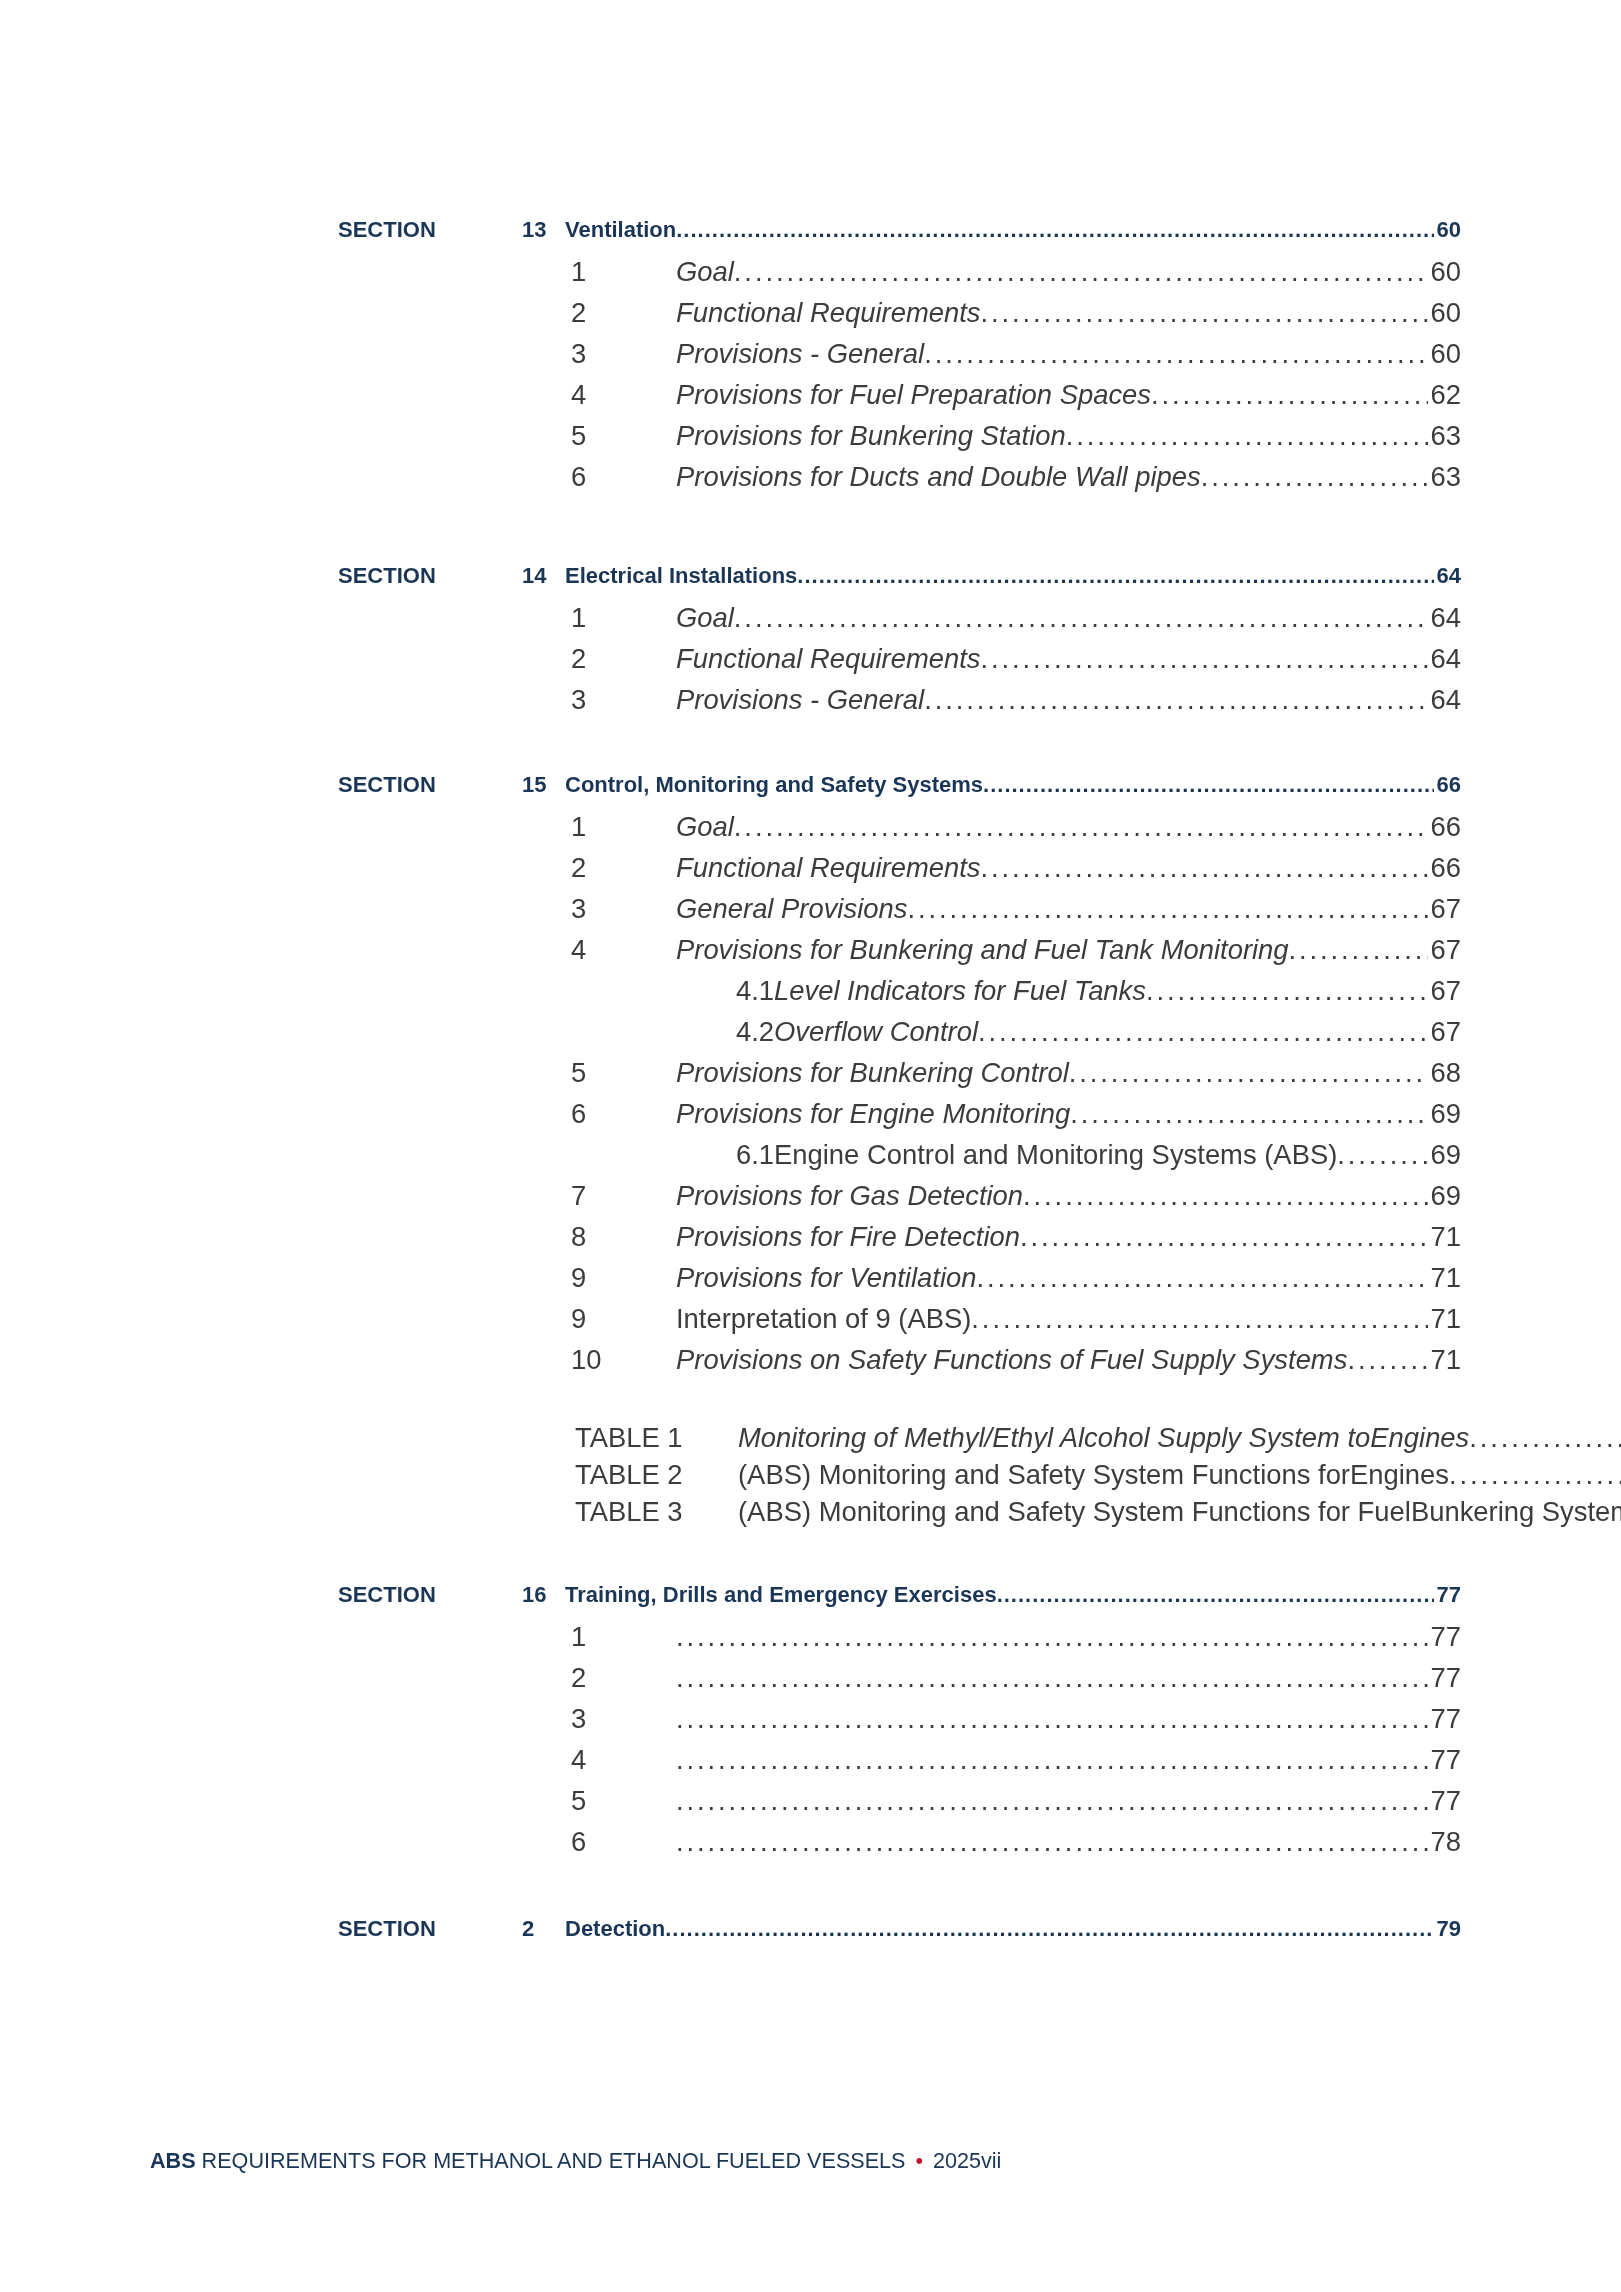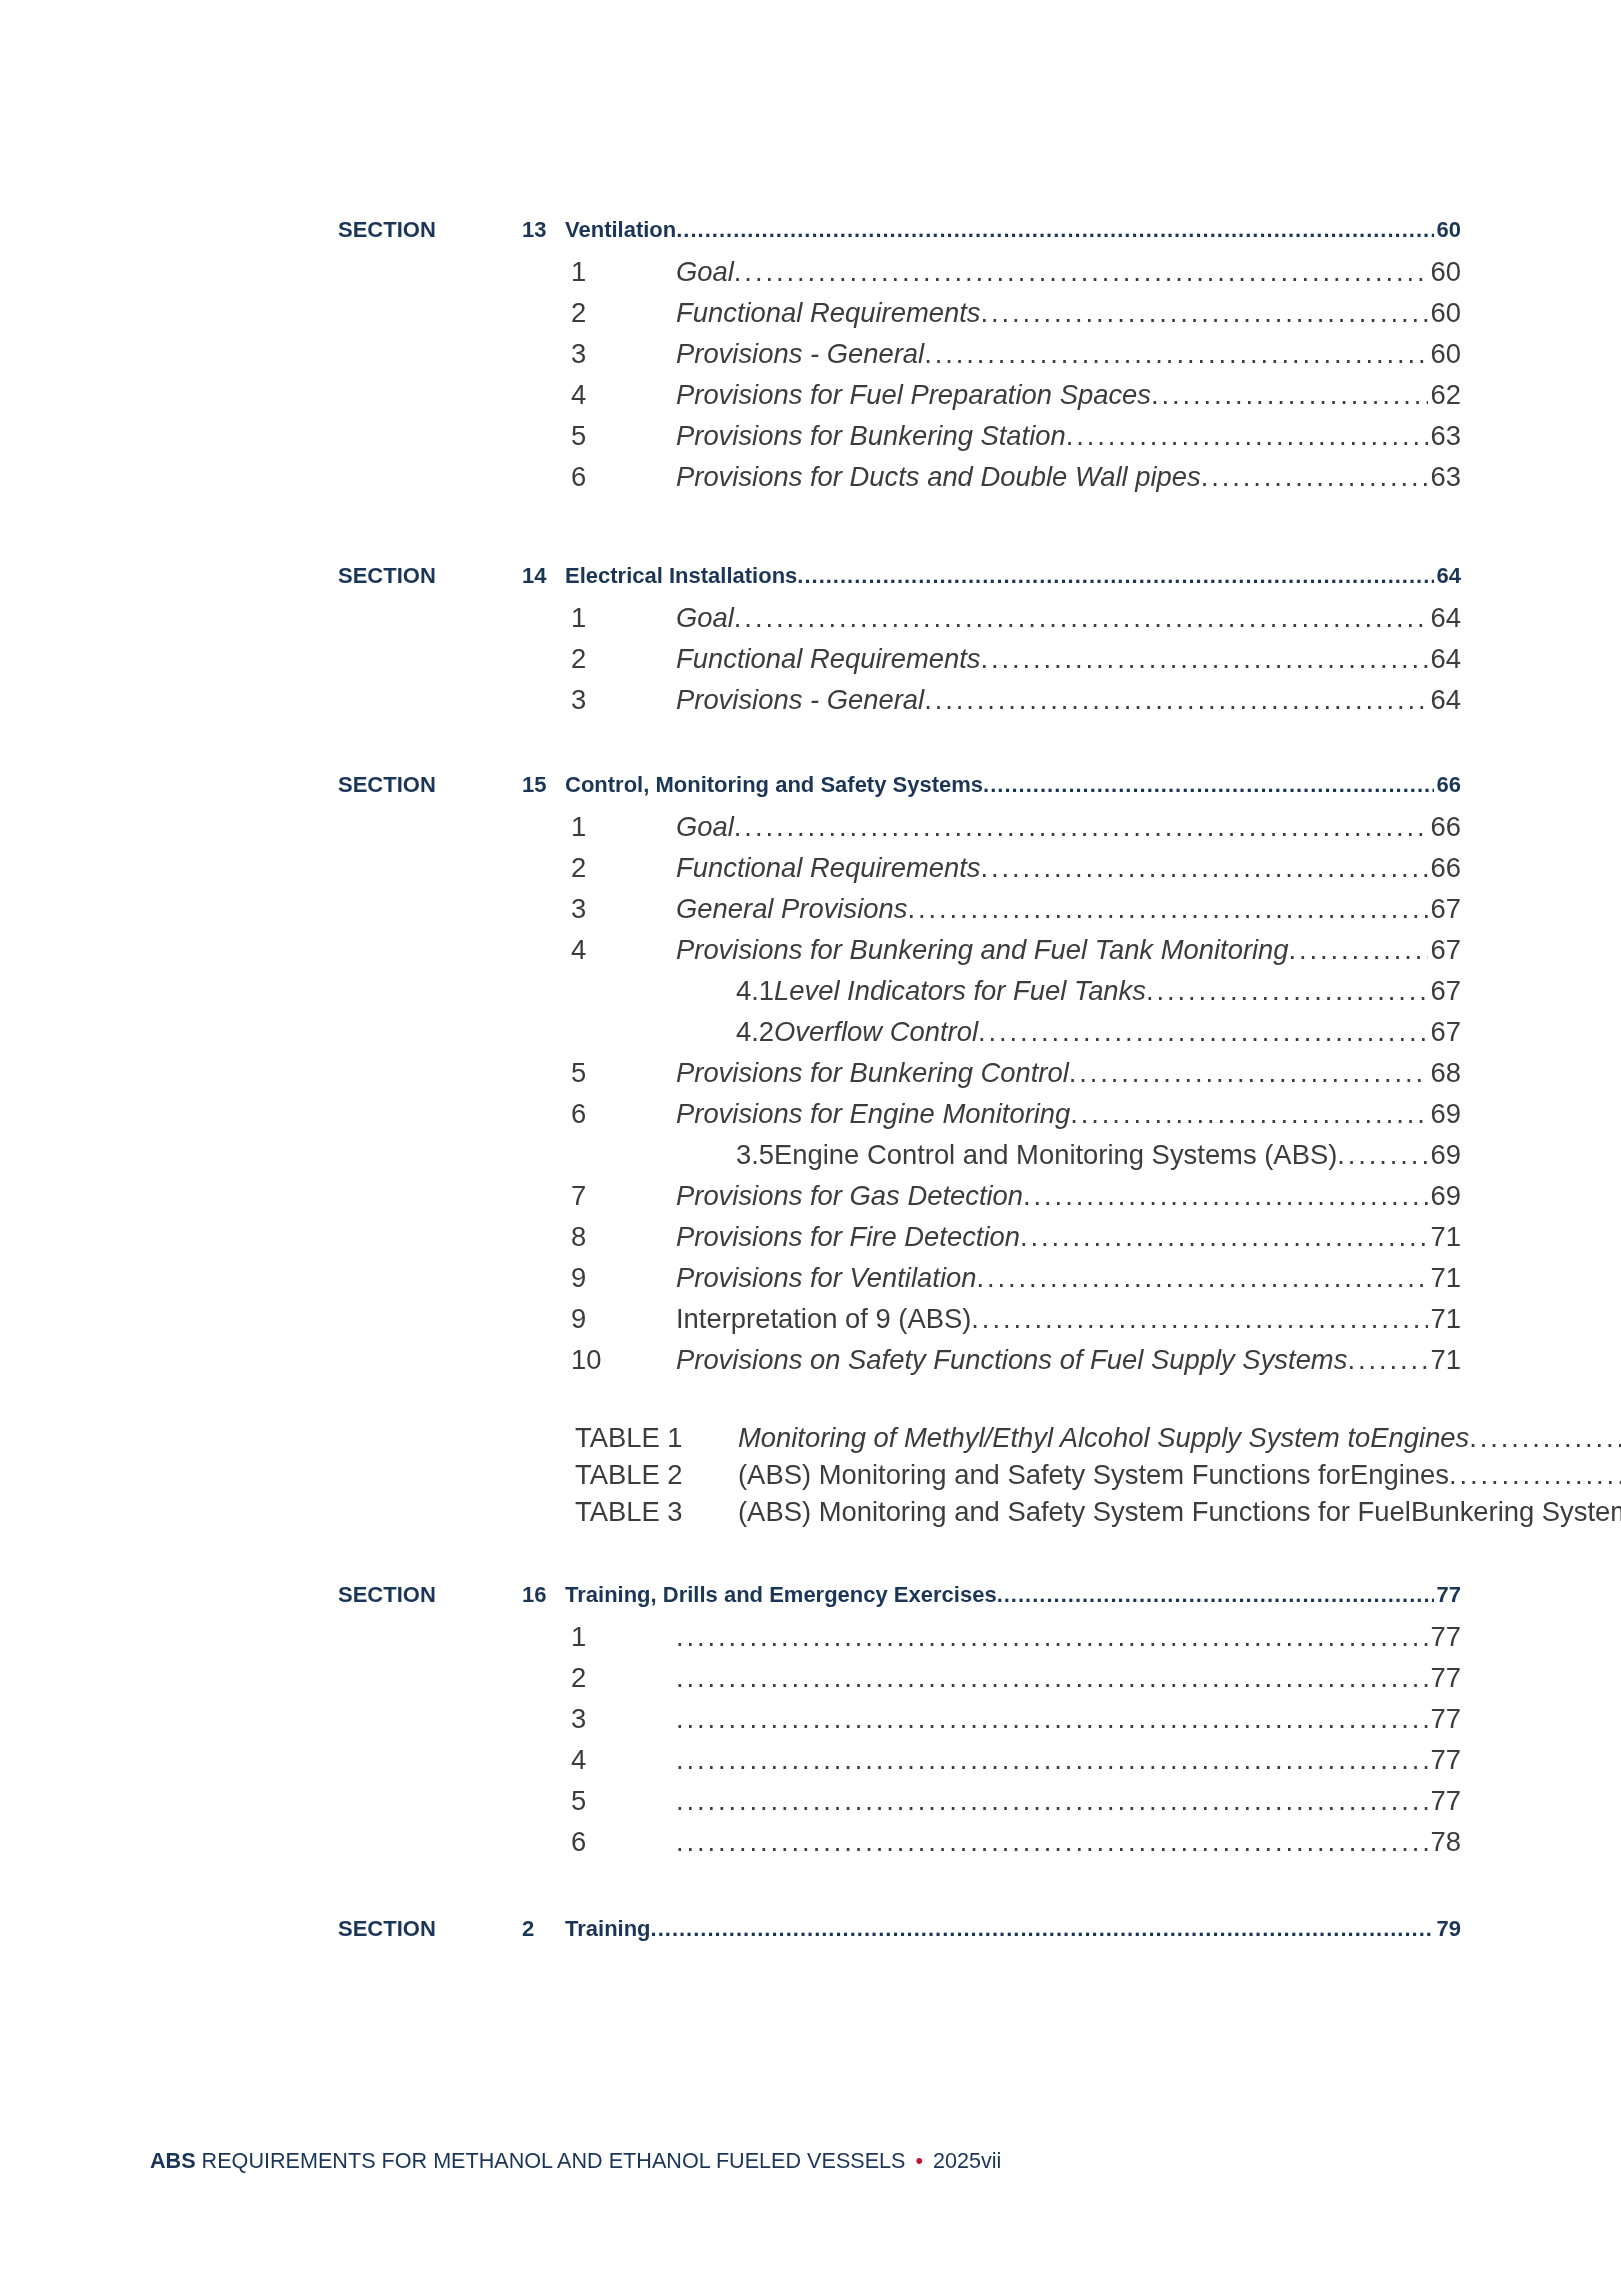--- a/index.html
+++ b/index.html
@@ -182,21 +182,21 @@
           <span class="dots"></span>
           <span class="page-num">68</span>
         </div>
         <div class="entry lvl1">
           <span class="num">6</span>
           <span class="title italic">Provisions for Engine Monitoring</span>
           <span class="dots"></span>
           <span class="page-num">69</span>
         </div>
         <div class="entry lvl2">
-          <span class="num">3.5</span>
+          <span class="num">6.1</span>
           <span class="title">Engine Control and Monitoring Systems (ABS)</span>
           <span class="dots"></span>
           <span class="page-num">69</span>
         </div>
         <div class="entry lvl1">
           <span class="num">7</span>
           <span class="title italic">Provisions for Gas Detection</span>
           <span class="dots"></span>
           <span class="page-num">69</span>
         </div>
@@ -302,21 +302,21 @@
           <span class="num">6</span>
           <span class="title"></span>
           <span class="dots"></span>
           <span class="page-num">78</span>
         </div>
       </div>
       <div class="toc-section">
         <div class="sec-header">
           <span class="sec-label">SECTION</span>
           <span class="sec-num">2</span>
-          <span class="sec-title">Training</span>
+          <span class="sec-title">Detection</span>
           <span class="dots dots-bold"></span>
           <span class="page-num">79</span>
         </div>
       </div>
     </main>
   <footer class="footer">
     <div class="footer-left">
       <span class="brand">ABS</span>
       <span>REQUIREMENTS FOR METHANOL AND ETHANOL FUELED VESSELS</span>
       <span class="red-dot">•</span>

